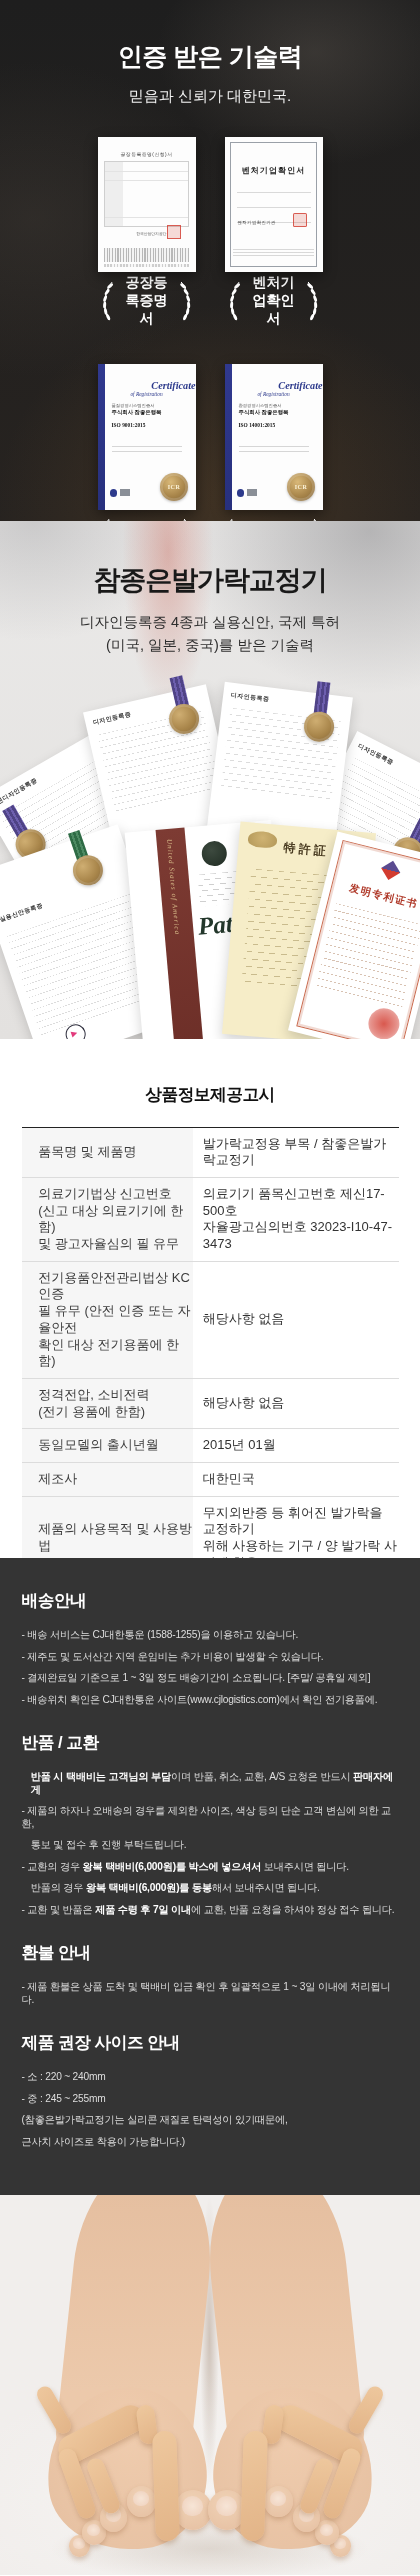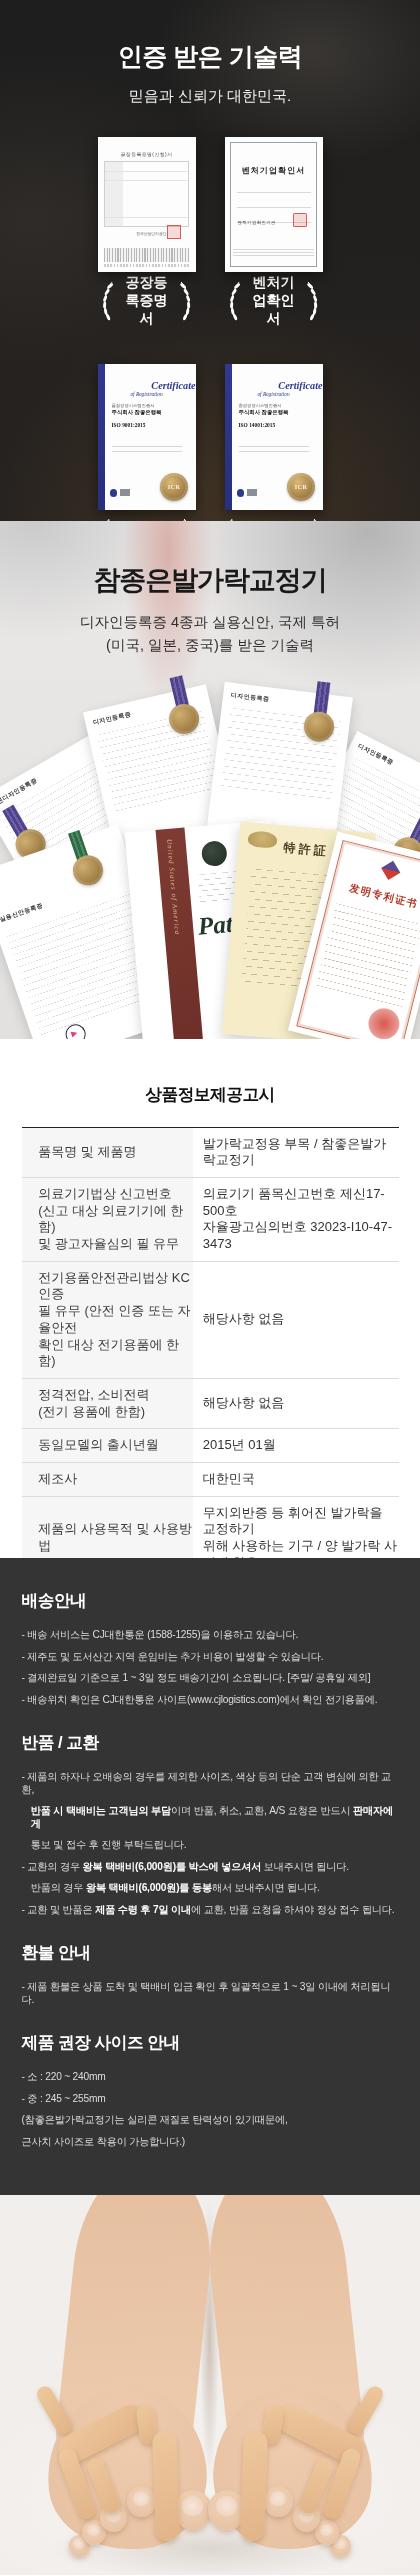--- a/index.html
+++ b/index.html
@@ -485,22 +485,22 @@
         <div class="gitem">
           <div class="line"><span>- 결제완료일 기준으로 1 ~ 3일 정도 배송기간이 소요됩니다. [주말/ 공휴일 제외]</span></div>
         </div>
         <div class="gitem">
           <div class="line"><span>- 배송위치 확인은 CJ대한통운 사이트(www.cjlogistics.com)에서 확인 전기용품에.</span></div>
         </div>
       </div>
       <div class="guide">
         <div class="guide-title">반품 / 교환</div>
         <div class="gitem">
+          <div class="line cont"><span class="b">반품 시 택배비는 고객님의 부담</span><span>이며 반품, 취소, 교환, A/S 요청은 반드시 </span><span class="b">판매자에게</span></div>
           <div class="line"><span>- 제품의 하자나 오배송의 경우를 제외한 사이즈, 색상 등의 단순 고객 변심에 의한 교환,</span></div>
-          <div class="line cont"><span class="b">반품 시 택배비는 고객님의 부담</span><span>이며 반품, 취소, 교환, A/S 요청은 반드시 </span><span class="b">판매자에게</span></div>
           <div class="line cont"><span>통보 및 접수 후 진행 부탁드립니다.</span></div>
         </div>
         <div class="gitem">
           <div class="line"><span>- 교환의 경우 </span><span class="b">왕복 택배비(6,000원)를 박스에 넣으셔서</span><span> 보내주시면 됩니다.</span></div>
           <div class="line cont"><span>반품의 경우 </span><span class="b">왕복 택배비(6,000원)를 동봉</span><span>해서 보내주시면 됩니다.</span></div>
         </div>
         <div class="gitem">
           <div class="line"><span>- 교환 및 반품은 </span><span class="b">제품 수령 후 7일 이내</span><span>에 교환, 반품 요청을 하셔야 정상 접수 됩니다.</span></div>
         </div>
       </div>

